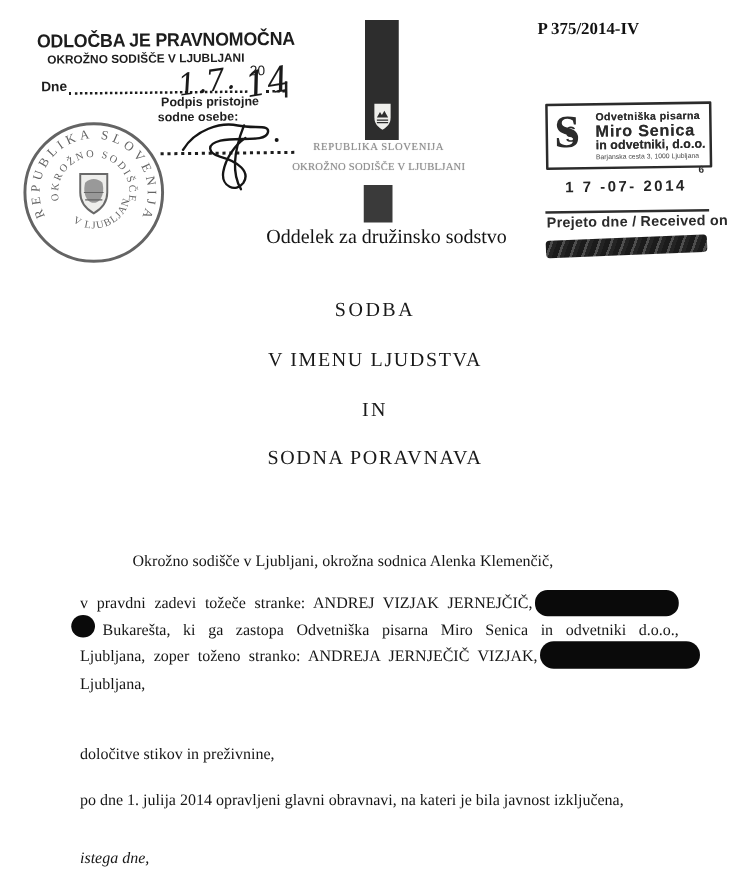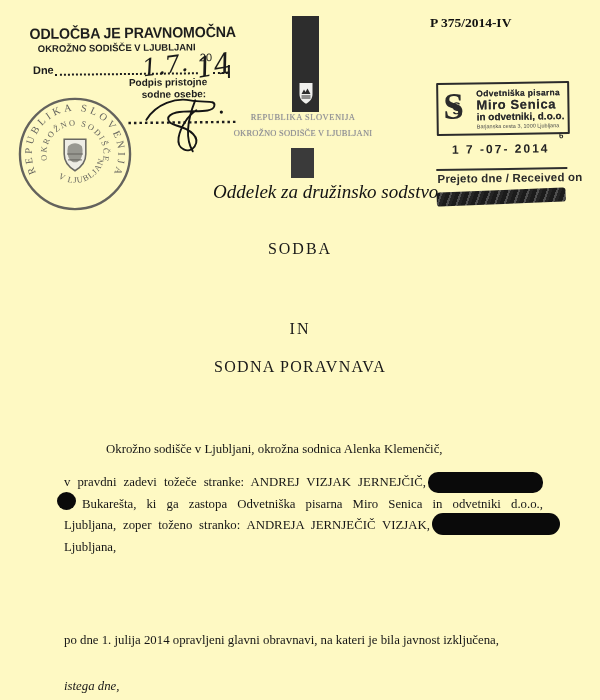--- a/index.html
+++ b/index.html
@@ -1,55 +1,55 @@
 <!DOCTYPE html>
 <html><head>
 <meta charset="utf-8">
 <style>
   html,body{margin:0;padding:0;background:#e8e8e8;}
   .page{
     position:relative;width:600px;height:700px;margin:0 auto;
-    background:#fef9c3;overflow:hidden;
+    background:#ffffff;overflow:hidden;
     font-family:"Liberation Serif", serif;color:#161616;
   }
   
   .fin-stamp{position:absolute;left:0;top:0;width:260px;height:160px;color:#1d1d1d;
     font-family:"Liberation Sans", sans-serif;transform:rotate(-0.6deg);}
   .fin-title{position:absolute;left:30px;top:24px;width:180px;
     font-size:15px;font-weight:bold;letter-spacing:-0.2px;white-space:nowrap;
     transform:scaleX(0.95);transform-origin:left top;}
   .fin-sub{position:absolute;left:37px;top:42px;width:160px;text-align:center;
     font-size:9.5px;font-weight:bold;white-space:nowrap;}
   .fin-dne{position:absolute;left:33px;top:63px;font-size:11px;font-weight:bold;}
   .fin-dotline{position:absolute;left:55px;top:64px;width:143px;height:9px;
     border-bottom:2px dotted #1d1d1d;}
   .fin-year{position:absolute;left:200px;top:52px;font-size:11px;font-weight:normal;}
   .fin-dotline2{position:absolute;left:213px;top:64px;width:15px;height:9px;
     border-bottom:2px dotted #1d1d1d;}
   .fin-tick{position:absolute;left:228px;top:66px;width:2px;height:13px;background:#1d1d1d;}
   .fin-sig1{position:absolute;left:128px;top:77px;width:80px;text-align:center;
     font-size:10px;font-weight:bold;white-space:nowrap;}
-  .fin-sig2{position:absolute;left:126px;top:89px;width:80px;text-align:right;
+  .fin-sig2{position:absolute;left:126px;top:89px;width:80px;text-align:left;
     font-size:10px;font-weight:bold;white-space:nowrap;}
   .handwriting{position:absolute;left:135px;top:42px;}
   .signature{position:absolute;left:124px;top:92px;}
   
   .seal{position:absolute;left:16px;top:95px;opacity:0.88;}
   
   .bar-tall{position:absolute;left:292px;top:16px;width:27px;height:96px;background:#2d2d2d;}
   .bar-shield{position:absolute;left:298px;top:82px;}
   .lh-line1{position:absolute;left:243px;top:112px;width:120px;text-align:center;
     font-size:8.5px;letter-spacing:0.5px;color:#8f8f8f;white-space:nowrap;
     text-shadow:0 0 0.8px #b5b5b5;}
   .lh-line2{position:absolute;left:233px;top:128px;width:140px;text-align:center;
     font-size:8.5px;letter-spacing:0.2px;color:#8f8f8f;white-space:nowrap;
     text-shadow:0 0 0.8px #b5b5b5;}
   .bar-small{position:absolute;left:291px;top:148px;width:23px;height:30px;background:#3a3a3a;}
   .lh-dept{position:absolute;left:213px;top:181px;width:180px;
-    font-size:19px;color:#141414;white-space:nowrap;font-style:italic;}
+    font-size:16px;color:#141414;white-space:nowrap;}
   
   .case-no{position:absolute;left:430px;top:15px;font-size:13.5px;font-weight:bold;
     font-family:"Liberation Serif", serif;color:#111;}
   
   .firm-stamp{position:absolute;left:434px;top:80px;width:140px;height:132px;
     color:#2b2b2b;font-family:"Liberation Sans", sans-serif;transform:rotate(-0.8deg);}
   .firm-box{position:absolute;left:3px;top:2px;width:129px;height:49px;
     border:2px solid #2b2b2b;border-radius:1px;}
   .firm-s{position:absolute;left:5px;top:1px;font-size:37px;line-height:42px;
     font-weight:bold;font-family:"Liberation Serif", serif;}
@@ -162,34 +162,36 @@
       <div class="firm-addr">Barjanska cesta 3, 1000 Ljubljana</div>
     </div>
     <div class="firm-six">6</div>
     <div class="firm-date">1 7 -07- 2014</div>
     <div class="firm-rule"></div>
     <div class="firm-received">Prejeto dne / Received on</div>
     <div class="firm-scribble"></div>
   </div>
 
   <div class="ttl sp1" style="top:240px;">SODBA</div>
+  <div class="ttl sp2" style="top:280px;">V IMENU LJUDSTVA</div>
   <div class="ttl sp2" style="top:358px;">SODNA PORAVNAVA</div>
   <div class="ttl sp1" style="top:320px;">IN</div>
 
   <div class="line" style="top:441px;margin-left:42px;">Okrožno sodišče v Ljubljani, okrožna sodnica Alenka Klemenčič,</div>
 
   <div class="line just" style="top:474px;width:362px;">v pravdni zadevi tožeče stranke: ANDREJ VIZJAK JERNEJČIČ,</div>
   <div class="redact-bar" style="left:428px;top:472px;width:115px;height:21px;border-radius:10px;"></div>
 
   <div class="redact-dot"></div>
   <div class="line just" style="left:82px;top:496px;width:461px;">Bukarešta, ki ga zastopa Odvetniška pisarna Miro Senica in odvetniki d.o.o.,</div>
 
   <div class="line just" style="top:517px;width:366px;">Ljubljana, zoper toženo stranko: ANDREJA JERNJEČIČ VIZJAK,</div>
   <div class="redact-bar" style="left:432px;top:513px;width:128px;height:22px;border-radius:11px;"></div>
 
   <div class="line" style="top:539px;">Ljubljana,</div>
 
+  <div class="line" style="top:595px;">določitve stikov in preživnine,</div>
 
   <div class="line" style="top:632px;">po dne 1. julija 2014 opravljeni glavni obravnavi, na kateri je bila javnost izključena,</div>
 
   <div class="line" style="top:678px;font-style:italic;">istega dne,</div>
 
 </div>
 
 </body></html>

